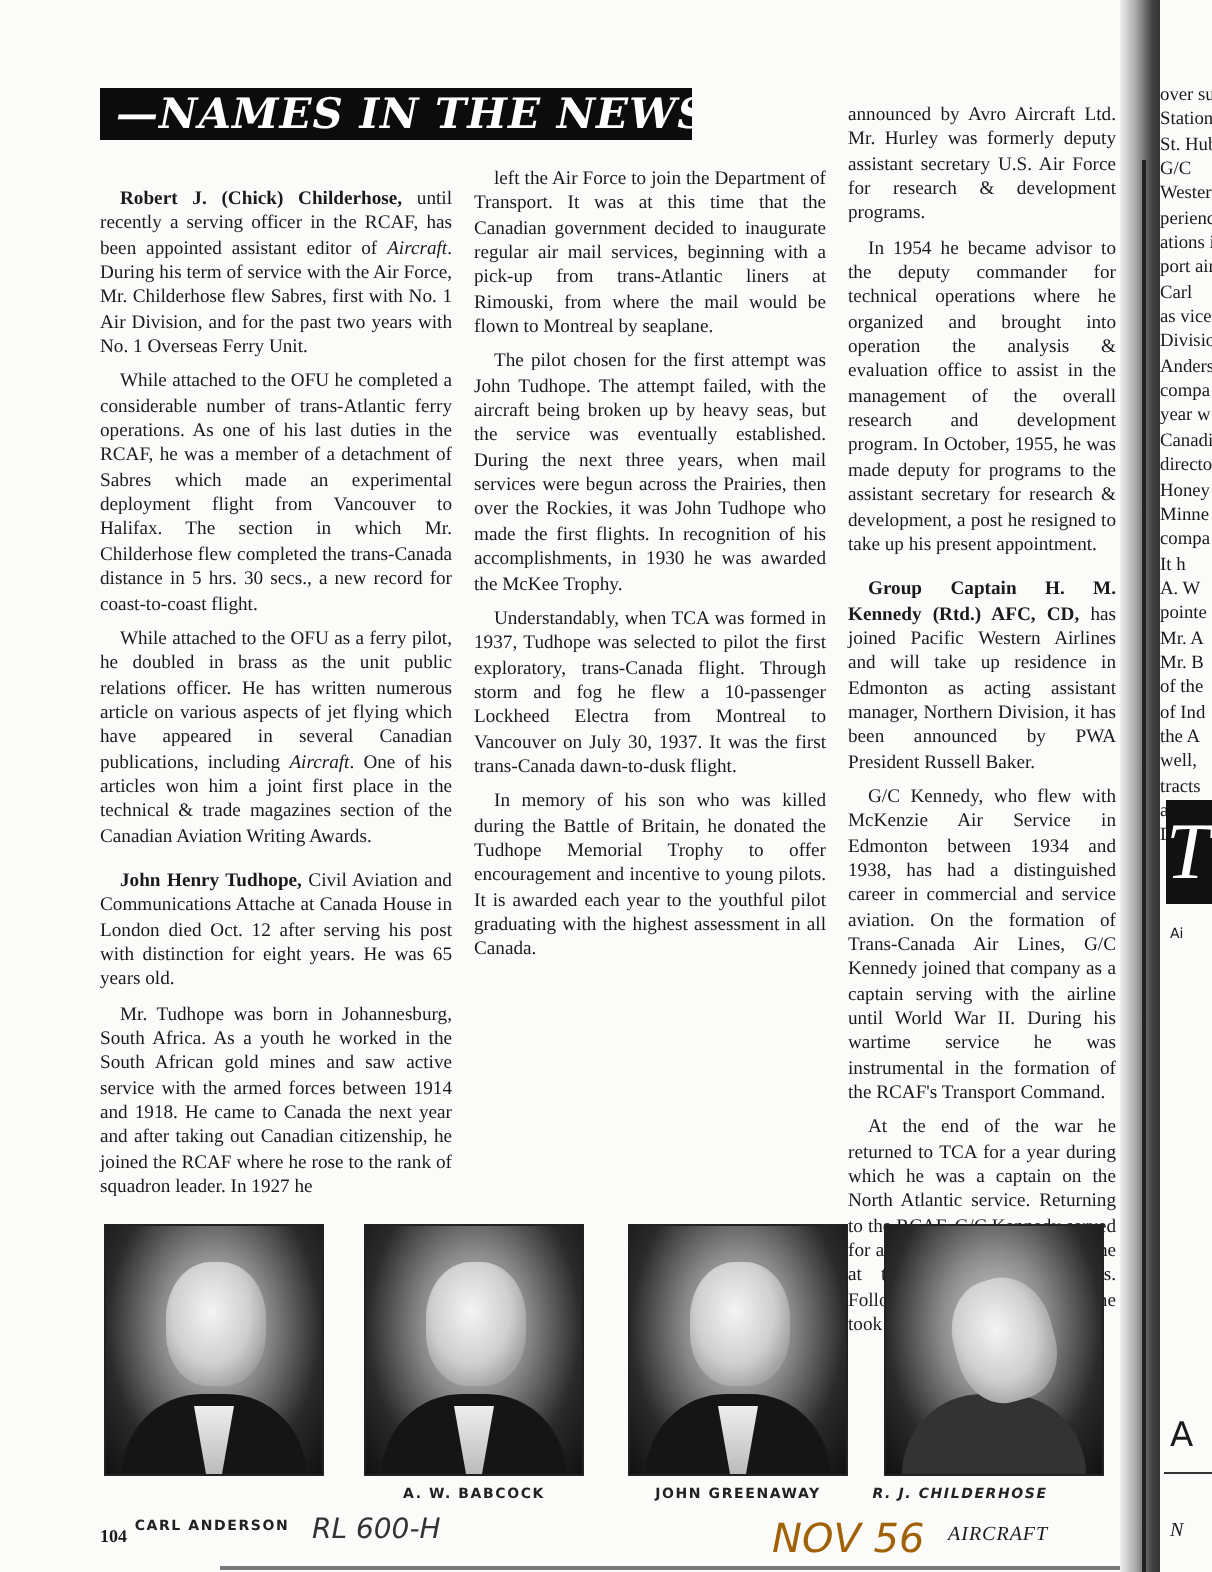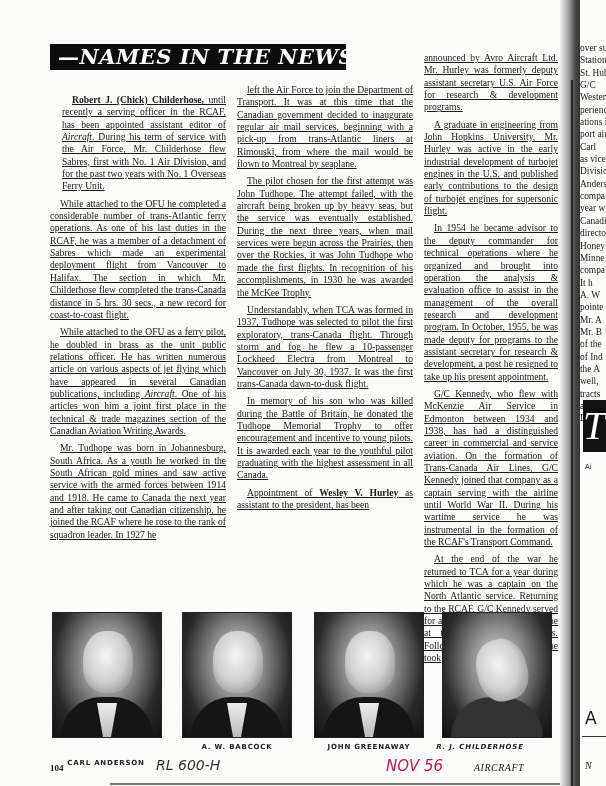--- a/index.html
+++ b/index.html
@@ -16,22 +16,22 @@
     background: #0c0c0c; color: #fff;
     font-family: "DejaVu Serif", serif; font-weight: bold; font-style: italic;
     font-size: 21px; letter-spacing: 0.5px; line-height: 26px;
     white-space: nowrap; overflow: hidden; padding-left: 8px; box-sizing: border-box;
   }
 
   .col {
     position: absolute; font-size: 9.6px; line-height: 12.35px;
     text-align: justify; hyphens: manual;
   }
-  .col p { margin: 0 0 5px 0; text-indent: 10px; text-decoration: underline; }
-  .col p.gap { margin-top: 10px; margin-left: 12px; }
+  .col p { margin: 0 0 5px 0; text-indent: 10px; }
+  .col p.gap { margin-top: 10px; }
   .col b { font-weight: bold; }
   .col i { font-style: italic; }
   #col1 { left: 50px; top: 84px; width: 176px; }
   #col2 { left: 237px; top: 84px; width: 176px; }
   #col3 { left: 424px; top: 52px; width: 134px; }
   #col4 { left: 580px; top: 42px; width: 40px; overflow: hidden; font-size: 9.4px; }
 
   .edge-shadow {
     position: absolute; left: 560px; top: 0; width: 20px; height: 786px;
     background: linear-gradient(to right, #eee 0%, #999 40%, #222 80%, #111 100%);
@@ -77,21 +77,21 @@
   #cap4 { left: 363px; font-style: italic; }
 
   .footer { position: absolute; top: 757px; left: 0; width: 574px; height: 30px; }
   .folio { position: absolute; left: 50px; top: 6px; font-size: 9px; font-weight: bold; font-family: "Liberation Serif", serif; }
   .handwrite-left {
     position: absolute; left: 156px; top: 0; font-family: "DejaVu Sans", sans-serif;
     font-style: italic; font-size: 14px; color: #333;
   }
   .handwrite-right {
     position: absolute; left: 386px; top: 0; font-family: "DejaVu Sans", sans-serif;
-    font-style: italic; font-size: 15px; color: #be185d;
+    font-style: italic; font-size: 20px; color: #a16207;
   }
   .pub { position: absolute; left: 474px; top: 5px; font-style: italic; font-size: 10px; letter-spacing: 0.5px; }
   .bottom-rule { position: absolute; left: 110px; top: 783px; width: 450px; height: 2px; background: #777; }
 
   .ad-block {
     position: absolute; left: 583px; top: 400px; width: 40px; height: 52px; background: #111;
     color: #fff; font-size: 40px; font-style: italic; line-height: 52px; overflow: hidden;
   }
   .ad-small { position: absolute; left: 585px; top: 463px; font-size: 7px; font-weight: normal; font-family: "DejaVu Sans", sans-serif; }
   .ad-A { position: absolute; left: 585px; top: 708px; font-size: 17px; font-family: "DejaVu Sans", sans-serif; }
@@ -104,33 +104,33 @@
 <div class="page">
 
   <div class="masthead">
     <span>—NAMES IN THE NEWS</span>
   </div>
 
   <div class="col" id="col1">
       <p class="gap"><b>Robert J. (Chick) Childerhose,</b><span> until recently a serving officer in the RCAF, has been appointed assistant editor of </span><i>Aircraft</i><span>. During his term of service with the Air Force, Mr. Childerhose flew Sabres, first with No. 1 Air Division, and for the past two years with No. 1 Overseas Ferry Unit.</span></p>
       <p><span>While attached to the OFU he completed a considerable number of trans-Atlantic ferry operations. As one of his last duties in the RCAF, he was a member of a detachment of Sabres which made an experimental deployment flight from Vancouver to Halifax. The section in which Mr. Childerhose flew completed the trans-Canada distance in 5 hrs. 30 secs., a new record for coast-to-coast flight.</span></p>
       <p><span>While attached to the OFU as a ferry pilot, he doubled in brass as the unit public relations officer. He has written numerous article on various aspects of jet flying which have appeared in several Canadian publications, including </span><i>Aircraft</i><span>. One of his articles won him a joint first place in the technical &amp; trade magazines section of the Canadian Aviation Writing Awards.</span></p>
+      <p class="gap"><b>John Henry Tudhope,</b><span> Civil Aviation and Communications Attache at Canada House in London died Oct. 12 after serving his post with distinction for eight years. He was 65 years old.</span></p>
       <p><span>Mr. Tudhope was born in Johannesburg, South Africa. As a youth he worked in the South African gold mines and saw active service with the armed forces between 1914 and 1918. He came to Canada the next year and after taking out Canadian citizenship, he joined the RCAF where he rose to the rank of squadron leader. In 1927 he</span></p>
     </div>
   <div class="col" id="col2">
       <p><span>left the Air Force to join the Department of Transport. It was at this time that the Canadian government decided to inaugurate regular air mail services, beginning with a pick-up from trans-Atlantic liners at Rimouski, from where the mail would be flown to Montreal by seaplane.</span></p>
       <p><span>The pilot chosen for the first attempt was John Tudhope. The attempt failed, with the aircraft being broken up by heavy seas, but the service was eventually established. During the next three years, when mail services were begun across the Prairies, then over the Rockies, it was John Tudhope who made the first flights. In recognition of his accomplishments, in 1930 he was awarded the McKee Trophy.</span></p>
       <p><span>Understandably, when TCA was formed in 1937, Tudhope was selected to pilot the first exploratory, trans-Canada flight. Through storm and fog he flew a 10-passenger Lockheed Electra from Montreal to Vancouver on July 30, 1937. It was the first trans-Canada dawn-to-dusk flight.</span></p>
       <p><span>In memory of his son who was killed during the Battle of Britain, he donated the Tudhope Memorial Trophy to offer encouragement and incentive to young pilots. It is awarded each year to the youthful pilot graduating with the highest assessment in all Canada.</span></p>
-      <p><span>Appointment of </span><b>Wesley V. Hurley</b><span> as assistant to the president, has been</span></p>
     </div>
   <div class="col" id="col3">
       <p style="text-indent: 0px;"><span>announced by Avro Aircraft Ltd. Mr. Hurley was formerly deputy assistant secretary U.S. Air Force for research &amp; development programs.</span></p>
-      <p><span>A graduate in engineering from John Hopkins University, Mr. Hurley was active in the early industrial development of turbojet engines in the U.S. and published early contributions to the design of turbojet engines for supersonic flight.</span></p>
       <p><span>In 1954 he became advisor to the deputy commander for technical operations where he organized and brought into operation the analysis &amp; evaluation office to assist in the management of the overall research and development program. In October, 1955, he was made deputy for programs to the assistant secretary for research &amp; development, a post he resigned to take up his present appointment.</span></p>
+      <p class="gap"><b>Group Captain H. M. Kennedy (Rtd.) AFC, CD,</b><span> has joined Pacific Western Airlines and will take up residence in Edmonton as acting assistant manager, Northern Division, it has been announced by PWA President Russell Baker.</span></p>
       <p><span>G/C Kennedy, who flew with McKenzie Air Service in Edmonton between 1934 and 1938, has had a distinguished career in commercial and service aviation. On the formation of Trans-Canada Air Lines, G/C Kennedy joined that company as a captain serving with the airline until World War II. During his wartime service he was instrumental in the formation of the RCAF's Transport Command.</span></p>
       <p><span>At the end of the war he returned to TCA for a year during which he was a captain on the North Atlantic service. Returning to the RCAF, G/C Kennedy served for a year as Canadian Air Attache at the Embassy in Brussels. Following his return in 1949, he took</span></p>
     </div>
   <div class="col" id="col4">
       <div style="white-space: nowrap;">over suc</div>
       <div style="white-space: nowrap;">Stations</div>
       <div style="white-space: nowrap;">St. Hub</div>
       <div style="white-space: nowrap;">G/C</div>
       <div style="white-space: nowrap;">Wester</div>
       <div style="white-space: nowrap;">perience</div>

